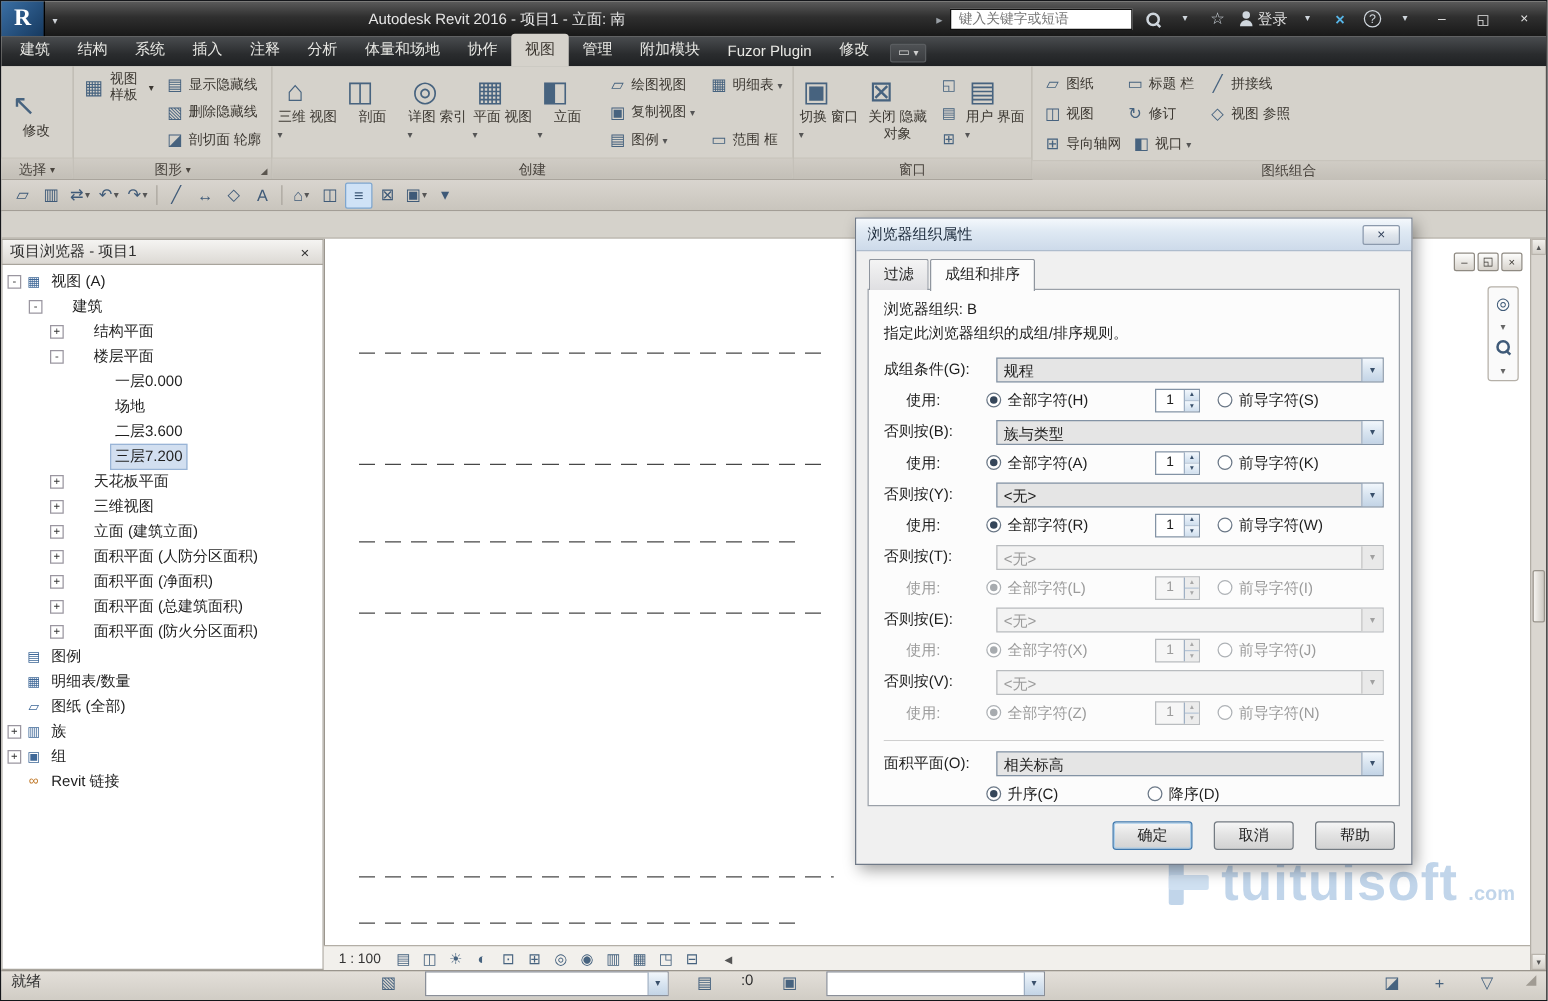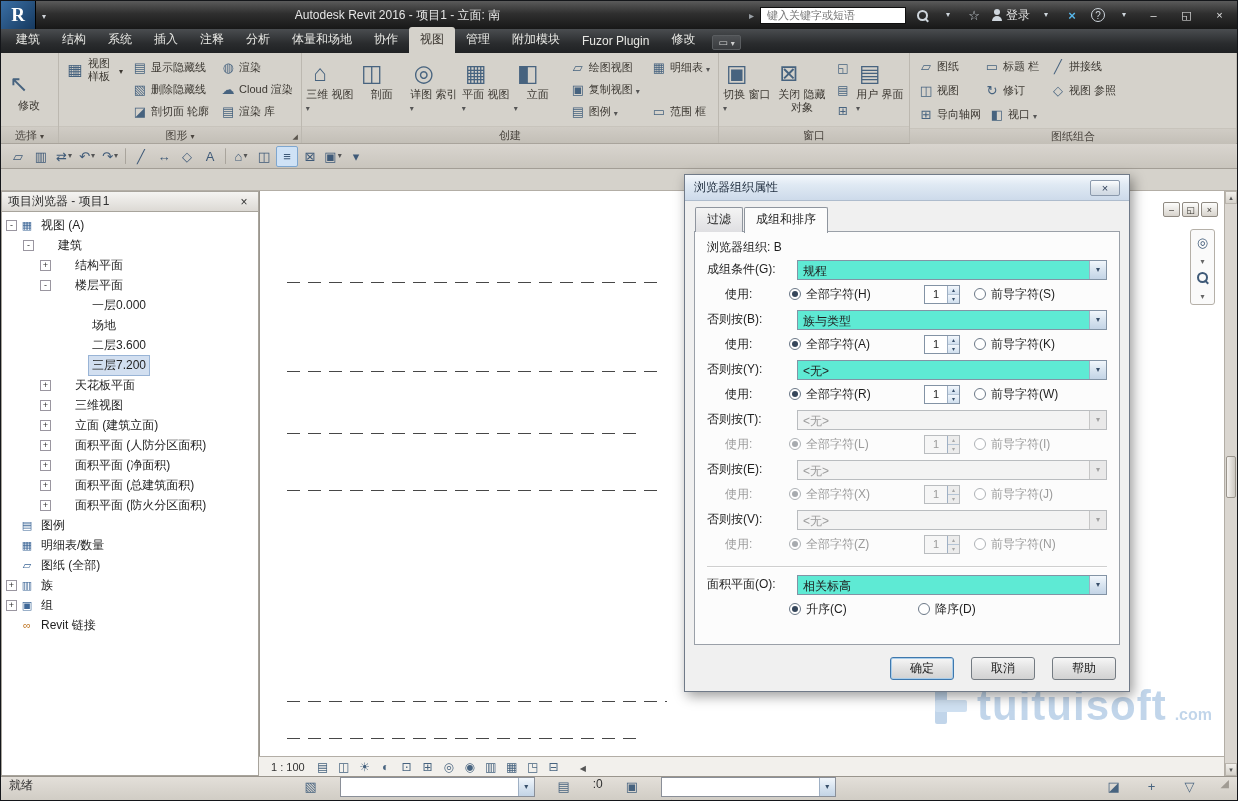--- a/index.html
+++ b/index.html
@@ -213,21 +213,21 @@
   .dtab{padding:3px 11px 4px;border:1px solid #8f959e;border-bottom:none;border-radius:2px 2px 0 0;
     background:linear-gradient(#f4f4f4,#dfdfe2);}
   .dtab.active{background:#fcfcfc;padding-bottom:5px;margin-bottom:-1px;}
   .dpage{position:absolute;left:9px;right:9px;top:56px;bottom:46px;background:#fcfcfc;border:1px solid #9aa0a8;
     padding:7px 12px;overflow:hidden;}
   .dorg{margin-bottom:2px;}
   .ddesc{margin-bottom:9px;}
   .dgroup{margin-bottom:1px;}
   .drow1{display:flex;align-items:center;height:23px;}
   .dlabel{width:90px;flex:none;}
-  .combo{flex:1;height:20px;border:1px solid #8393a5;background:#5eead4;display:flex;align-items:stretch;}
+  .combo{flex:1;height:20px;border:1px solid #8393a5;background:#e5e5e5;display:flex;align-items:stretch;}
   .combo-val{flex:1;padding:2px 5px;white-space:nowrap;overflow:hidden;}
   .combo-btn{width:17px;background:linear-gradient(#f2f7fc,#d8e4f0 50%,#c3d4e6);border-left:1px solid #9fb0c4;
     display:flex;align-items:center;justify-content:center;color:#39506b;}
   .drow2{display:flex;align-items:center;height:26px;padding-left:18px;}
   .duse{width:64px;flex:none;}
   .radio{width:12px;height:12px;border:1px solid #6b7887;border-radius:50%;background:#fff;position:relative;flex:none;margin-right:5px;}
   .radio.checked::after{content:"";position:absolute;left:2px;top:2px;width:6px;height:6px;border-radius:50%;background:#35465a;}
   .rlabel.all{width:118px;}
   .spin{width:36px;height:19px;border:1px solid #8393a5;background:#fff;display:flex;margin-right:14px;}
   .spinval{flex:1;text-align:center;font-size:11px;padding-top:2px;}
@@ -339,34 +339,20 @@
             </div>
           <div class="sbtn">
               <span class="icon16 i-remhid"></span>
               <span>删除隐藏线</span>
             </div>
           <div class="sbtn">
               <span class="icon16 i-cutprof c-g"></span>
               <span>剖切面 轮廓</span>
             </div>
         </div>
-        <div class="scol">
-          <div class="sbtn">
-              <span class="icon16 i-render c-o"></span>
-              <span>渲染</span>
-            </div>
-          <div class="sbtn">
-              <span class="icon16 i-cloud c-b"></span>
-              <span>Cloud 渲染</span>
-            </div>
-          <div class="sbtn">
-              <span class="icon16 i-gallery c-o"></span>
-              <span>渲染 库</span>
-            </div>
-        </div>
       </div>
       <div class="plabel">
           <span>图形</span>
           <span class="caret"></span>
           <span class="launcher"></span>
         </div>
     </div>
 
     <div class="panel">
       <div class="pc">
@@ -798,20 +784,21 @@
       <span>浏览器组织属性</span>
       <span class="dclose g-close"></span>
     </div>
     <div class="dtabs">
 
     <div class="dtab">过滤</div>
         <div class="dtab active">成组和排序</div>
       </div>
     <div class="dpage">
       <div class="dorg">浏览器组织: B</div>
+      <div class="ddesc">指定此浏览器组织的成组/排序规则。</div>
       <div>
 
           <div class="dgroup">
             <div class="drow1">
               <span class="dlabel">成组条件(G):</span>
               <span class="combo">
                 <span class="combo-val">规程</span>
                 <span class="combo-btn caret"></span>
               </span>
             </div>

